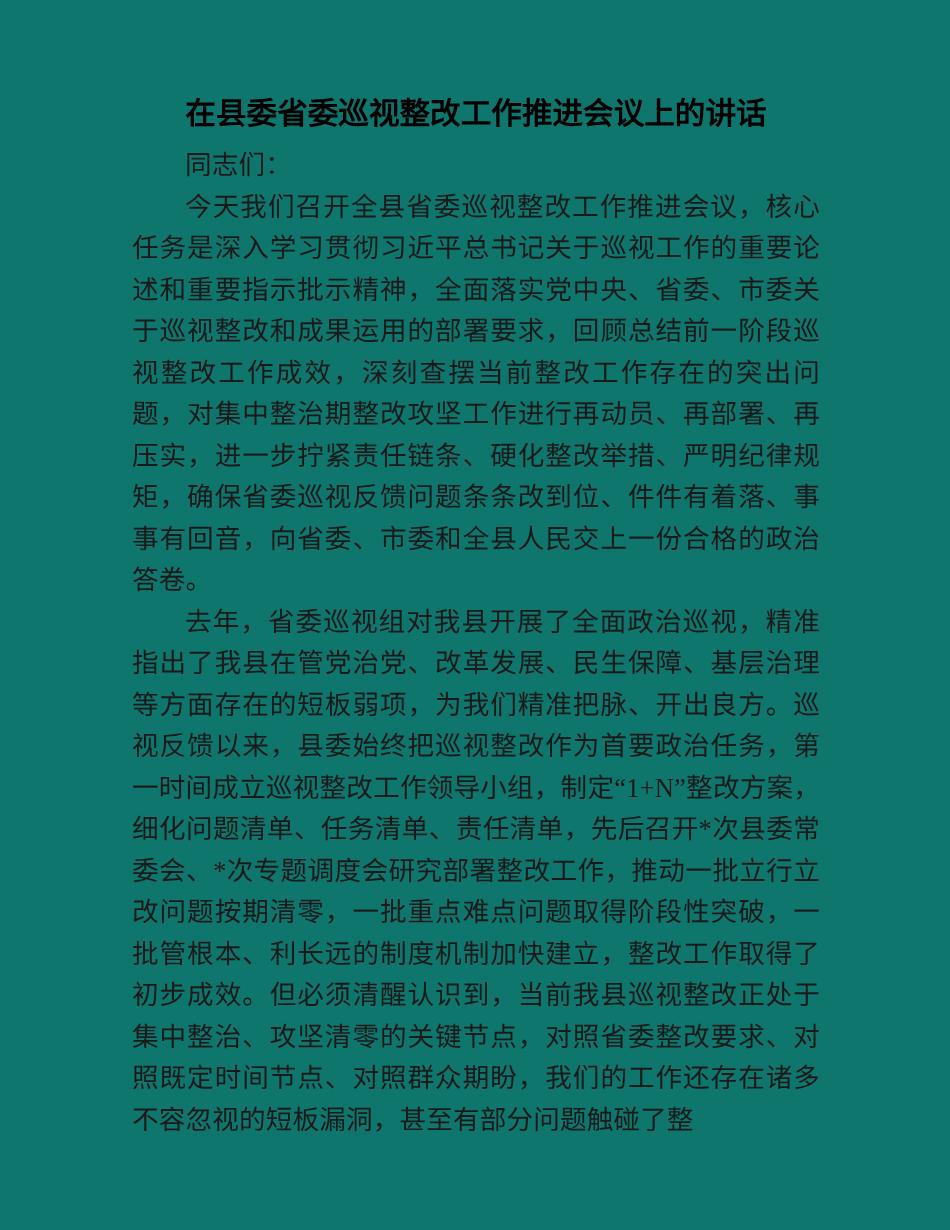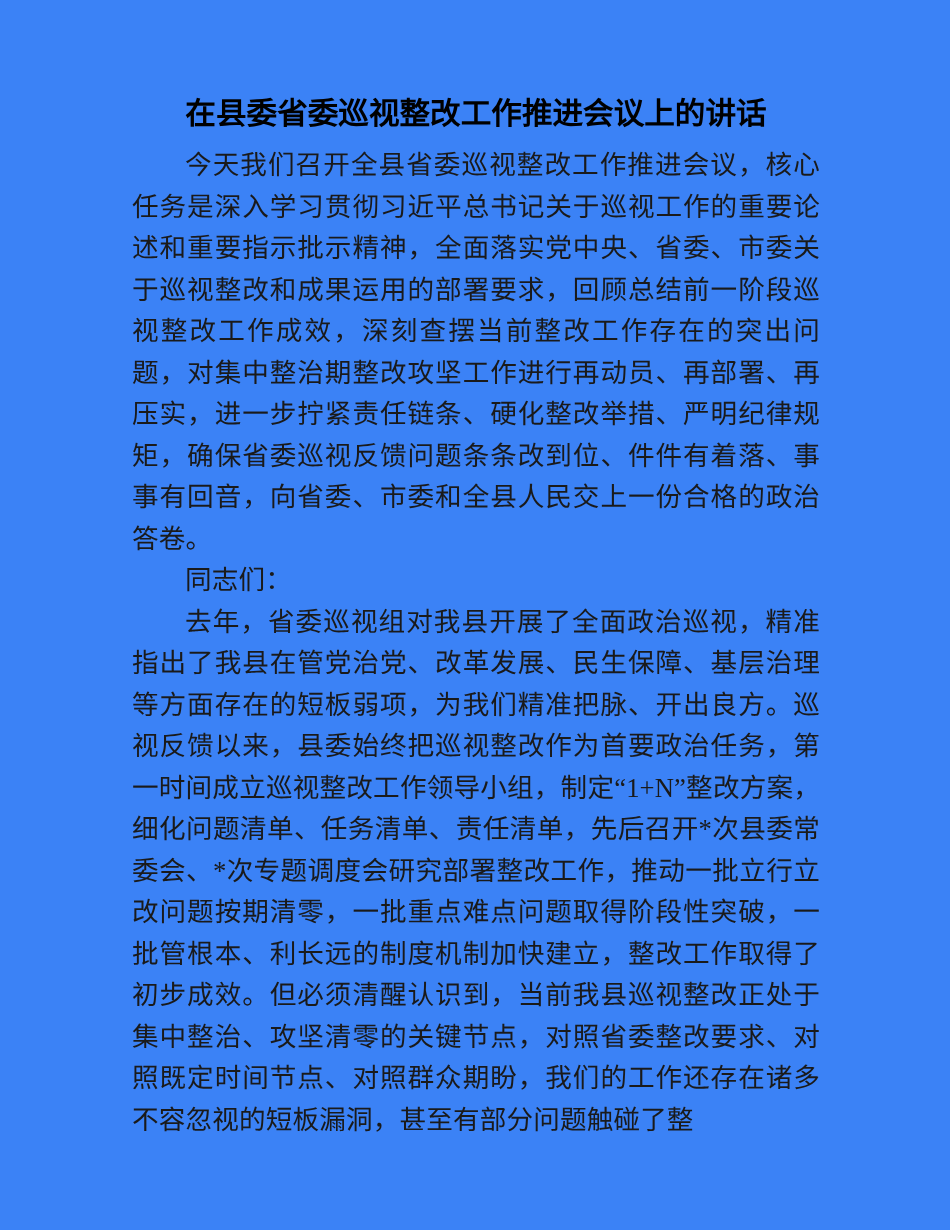--- a/index.html
+++ b/index.html
@@ -7,21 +7,21 @@
     margin: 0;
     padding: 0;
     background: #ffffff;
   }
 
   .page {
     position: relative;
     width: 950px;
     height: 1230px;
     margin: 0 auto;
-    background: #3b82f6;
+    background: #0f766e;
     overflow: hidden;
     box-sizing: border-box;
   }
 
   .doc-body {
     position: absolute;
     left: 132px;
     top: 88px;
     width: 688px;
   }
@@ -63,20 +63,20 @@
   }
 </style>
 </head>
 <body>
 
 <div class="page">
   <div class="doc-body">
 
     <h1 class="doc-title">在县委省委巡视整改工作推进会议上的讲话</h1>
 
+    <p class="para">同志们：</p>
+
     <p class="para">今天我们召开全县省委巡视整改工作推进会议，核心任务是深入学习贯彻习近平总书记关于巡视工作的重要论述和重要指示批示精神，全面落实党中央、省委、市委关于巡视整改和成果运用的部署要求，回顾总结前一阶段巡视整改工作成效，深刻查摆当前整改工作存在的突出问题，对集中整治期整改攻坚工作进行再动员、再部署、再压实，进一步拧紧责任链条、硬化整改举措、严明纪律规矩，确保省委巡视反馈问题条条改到位、件件有着落、事事有回音，向省委、市委和全县人民交上一份合格的政治答卷。</p>
-
-    <p class="para">同志们：</p>
 
     <p class="para">去年，省委巡视组对我县开展了全面政治巡视，精准指出了我县在管党治党、改革发展、民生保障、基层治理等方面存在的短板弱项，为我们精准把脉、开出良方。巡视反馈以来，县委始终把巡视整改作为首要政治任务，第一时间成立巡视整改工作领导小组，制定“1+N”整改方案，细化问题清单、任务清单、责任清单，先后召开*次县委常委会、*次专题调度会研究部署整改工作，推动一批立行立改问题按期清零，一批重点难点问题取得阶段性突破，一批管根本、利长远的制度机制加快建立，整改工作取得了初步成效。但必须清醒认识到，当前我县巡视整改正处于集中整治、攻坚清零的关键节点，对照省委整改要求、对照既定时间节点、对照群众期盼，我们的工作还存在诸多不容忽视的短板漏洞，甚至有部分问题触碰了整</p>
 
   </div>
 </div>
 
 </body></html>

